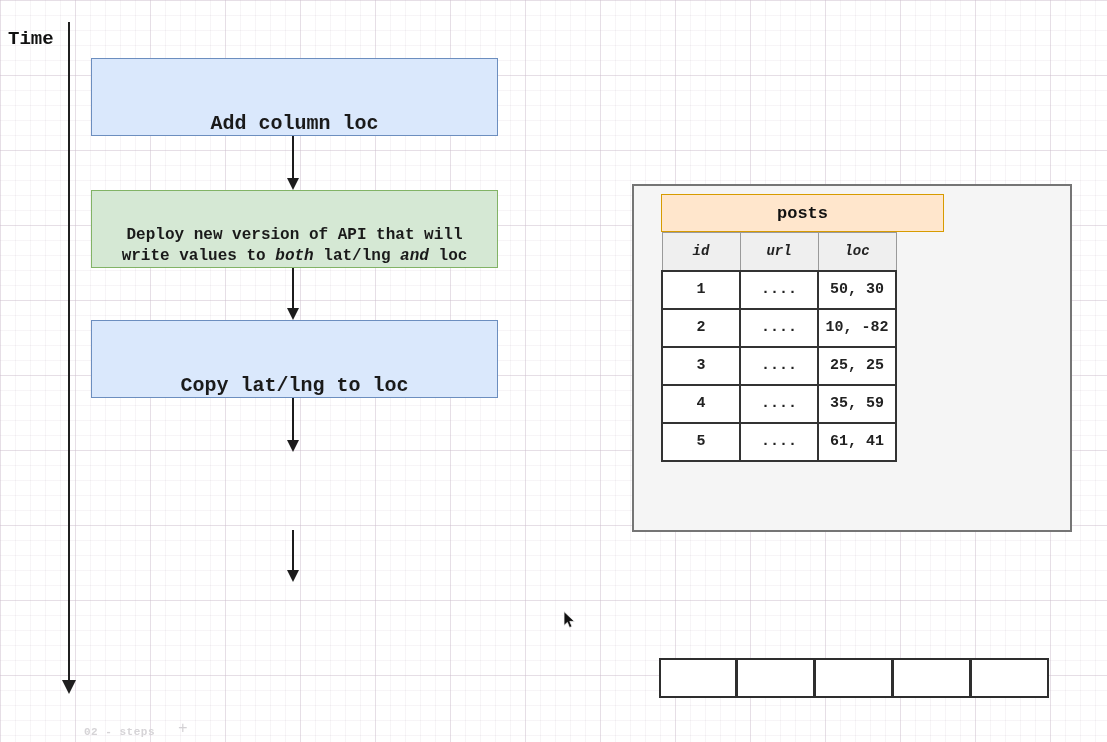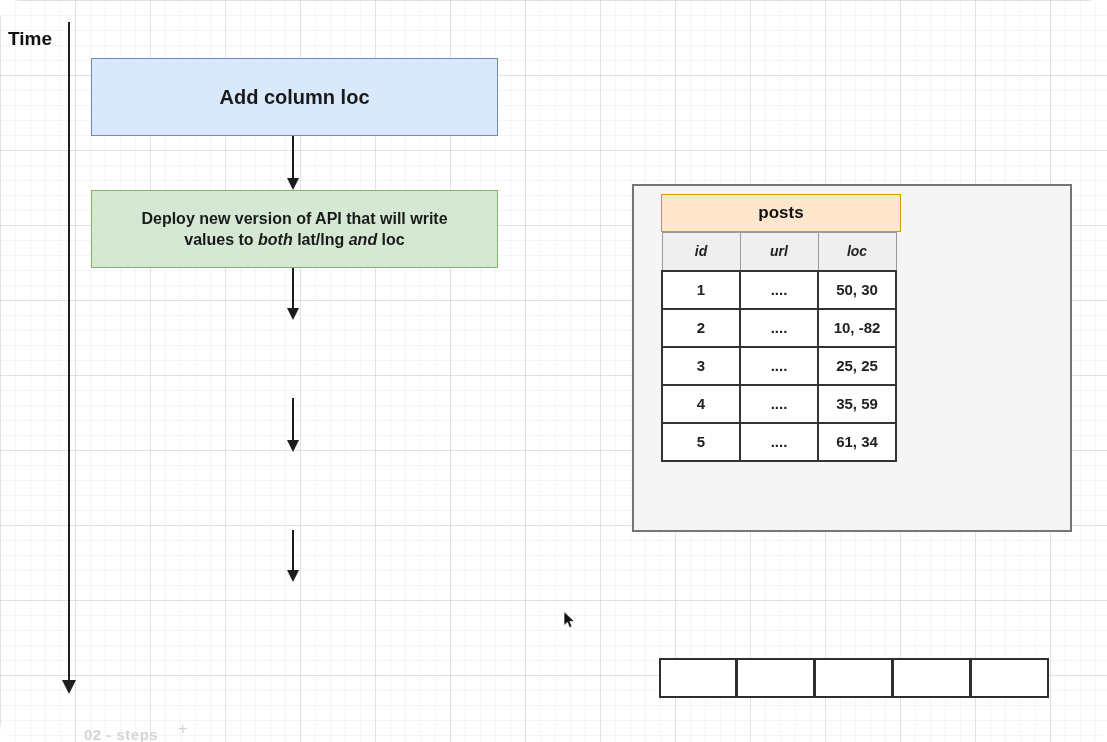--- a/index.html
+++ b/index.html
@@ -1,60 +1,59 @@
 <!DOCTYPE html>
 <html><head>
 <meta charset="utf-8">
 <style>
   html,body { margin:0; padding:0; }
   .canvas {
     position: relative;
     width: 1107px;
     height: 742px;
     overflow: hidden;
-    font-family: Liberation Sans, sans-serif;
+    font-family: Liberation Mono, monospace;
     background-color: #ffffff;
     background-image:
       linear-gradient(rgba(205,190,205,0.40) 1px, transparent 1px),
       linear-gradient(90deg, rgba(205,190,205,0.40) 1px, transparent 1px),
       linear-gradient(rgba(205,190,205,0.16) 1px, transparent 1px),
       linear-gradient(90deg, rgba(205,190,205,0.16) 1px, transparent 1px);
     background-size: 75px 75px, 75px 75px, 15px 15px, 15px 15px;
     color: #1a1a1a;
-    border-radius: 20px;
   }
   .abs { position: absolute; }
 
   
   .time-label { left: 8px; top: 28px; font-size: 19px; font-weight: 700; color: #111; }
   .time-line  { left: 68px; top: 22px; width: 2px; height: 660px; background: #1f1f1f; }
   .time-head  { left: 62px; top: 680px; width: 0; height: 0;
                 border-left: 7px solid transparent; border-right: 7px solid transparent;
                 border-top: 14px solid #1f1f1f; }
 
   
   .step {
     left: 91px; width: 407px; height: 78px;
-    display: flex; align-items: center; justify-content: center;
+    display: flex; align-items: flex-end; justify-content: center;
     text-align: center; box-sizing: border-box;
     font-weight: 700;
   }
   .step-blue  { background: #dae8fc; border: 1.5px solid #6c8ebf; font-size: 20px; }
   .step-green { background: #d5e8d4; border: 1.5px solid #82b366; font-size: 16px; line-height: 1.32; padding: 0 26px; }
 
   
   .conn-line { left: 292px; width: 2px; background: #1c1c1c; }
   .conn-head { left: 287px; width: 0; height: 0;
                border-left: 6px solid transparent; border-right: 6px solid transparent;
                border-top: 12px solid #1c1c1c; }
 
   
   .db-panel { left: 632px; top: 184px; width: 440px; height: 348px;
               background: #f5f5f5; border: 2px solid #757575; box-sizing: border-box; }
-  .posts-header { left: 661px; top: 194px; width: 240px; height: 38px;
+  .posts-header { left: 661px; top: 194px; width: 283px; height: 38px;
                   background: #ffe6cc; border: 1.5px solid #d79b00; box-sizing: border-box;
                   display: flex; align-items: center; justify-content: center;
                   font-size: 17px; font-weight: 700; color: #111; }
   table.posts { left: 661px; top: 232px; border-collapse: collapse; position: absolute; padding-left: 26px; }
   table.posts th {
     width: 78px; height: 38px; box-sizing: border-box;
     background: #efefef; border: 1px solid #9a9a9a;
     font-size: 14px; font-weight: 700; font-style: italic; color: #222;
     text-align: center; vertical-align: middle;
   }
@@ -65,21 +64,21 @@
     text-align: center; vertical-align: middle;
   }
 
   
   .empty-row { left: 659px; top: 658px; display: flex; }
   .empty-cell { width: 78px; height: 40px; background: #ffffff;
                 border: 2px solid #2e2e2e; border-left-width: 1px; box-sizing: border-box; }
   .empty-cell:first-child { border-left-width: 2px; }
 
   
-  .footer-tab { left: 84px; top: 726px; font-size: 15px; color: #d6d4d7; font-weight: 700; letter-spacing: .5px; }
+  .footer-tab { left: 84px; top: 726px; font-size: 11px; color: #d6d4d7; font-weight: 700; letter-spacing: .5px; }
   .footer-add { left: 178px; top: 720px; font-size: 16px; color: #d3d1d4; font-weight: 400; }
 
   
   .cursor { left: 563px; top: 611px; }
 </style>
 </head>
 <body>
 
 <div class="canvas">
 
@@ -92,20 +91,23 @@
   </div>
   <div class="abs conn-line" style="top:136px;height:42px"></div>
   <div class="abs conn-head" style="top:178px"></div>
 
   <div class="abs step step-green" style="top:190px">
     <span>Deploy new version of API that will write values to <i>both</i> lat/lng <i>and</i> loc</span>
   </div>
   <div class="abs conn-line" style="top:268px;height:40px"></div>
   <div class="abs conn-head" style="top:308px"></div>
 
+  <div class="abs step step-blue" style="top:320px">
+    <span>Copy lat/lng to loc</span>
+  </div>
   <div class="abs conn-line" style="top:398px;height:42px"></div>
   <div class="abs conn-head" style="top:440px"></div>
 
   <div class="abs conn-line" style="top:530px;height:40px"></div>
   <div class="abs conn-head" style="top:570px"></div>
 
 
   <div class="abs db-panel"></div>
   <div class="abs posts-header">posts</div>
 
@@ -134,21 +136,21 @@
         <td>25, 25</td>
       </tr>
       <tr>
         <td>4</td>
         <td>....</td>
         <td>35, 59</td>
       </tr>
       <tr>
         <td>5</td>
         <td>....</td>
-        <td>61, 34</td>
+        <td>61, 41</td>
       </tr>
     </tbody>
   </table>
 
   <div class="abs empty-row">
     <div class="empty-cell"></div>
     <div class="empty-cell"></div>
     <div class="empty-cell"></div>
     <div class="empty-cell"></div>
     <div class="empty-cell"></div>

